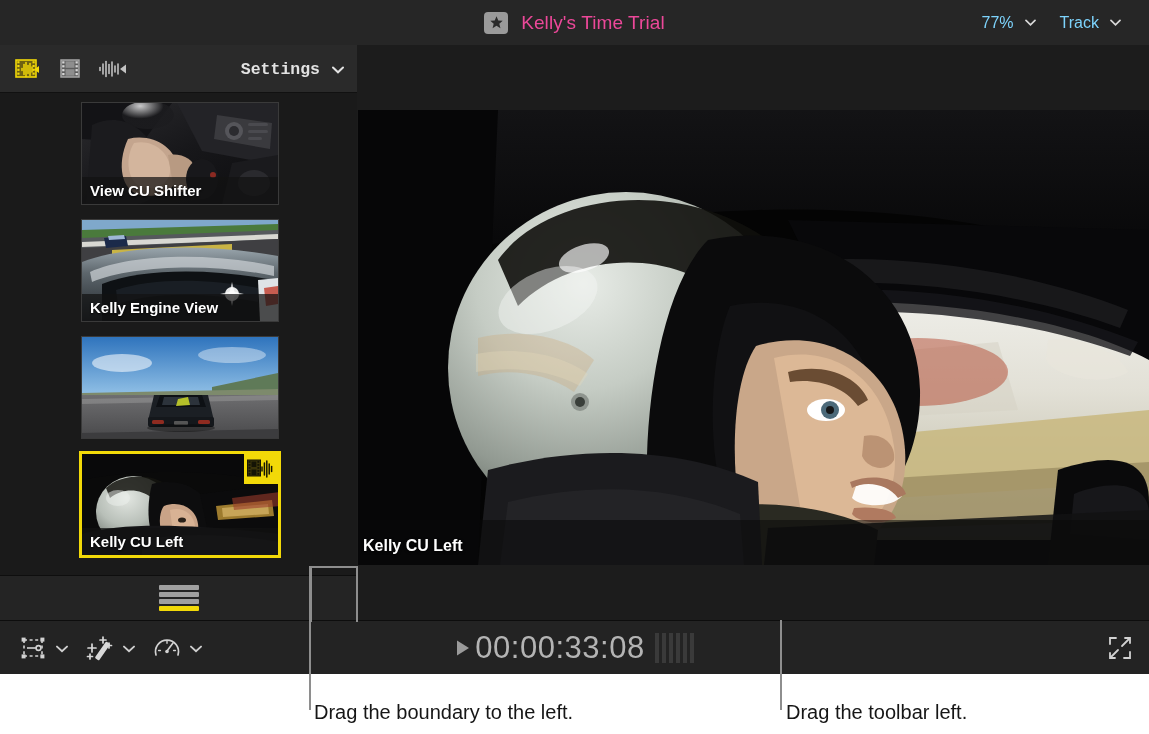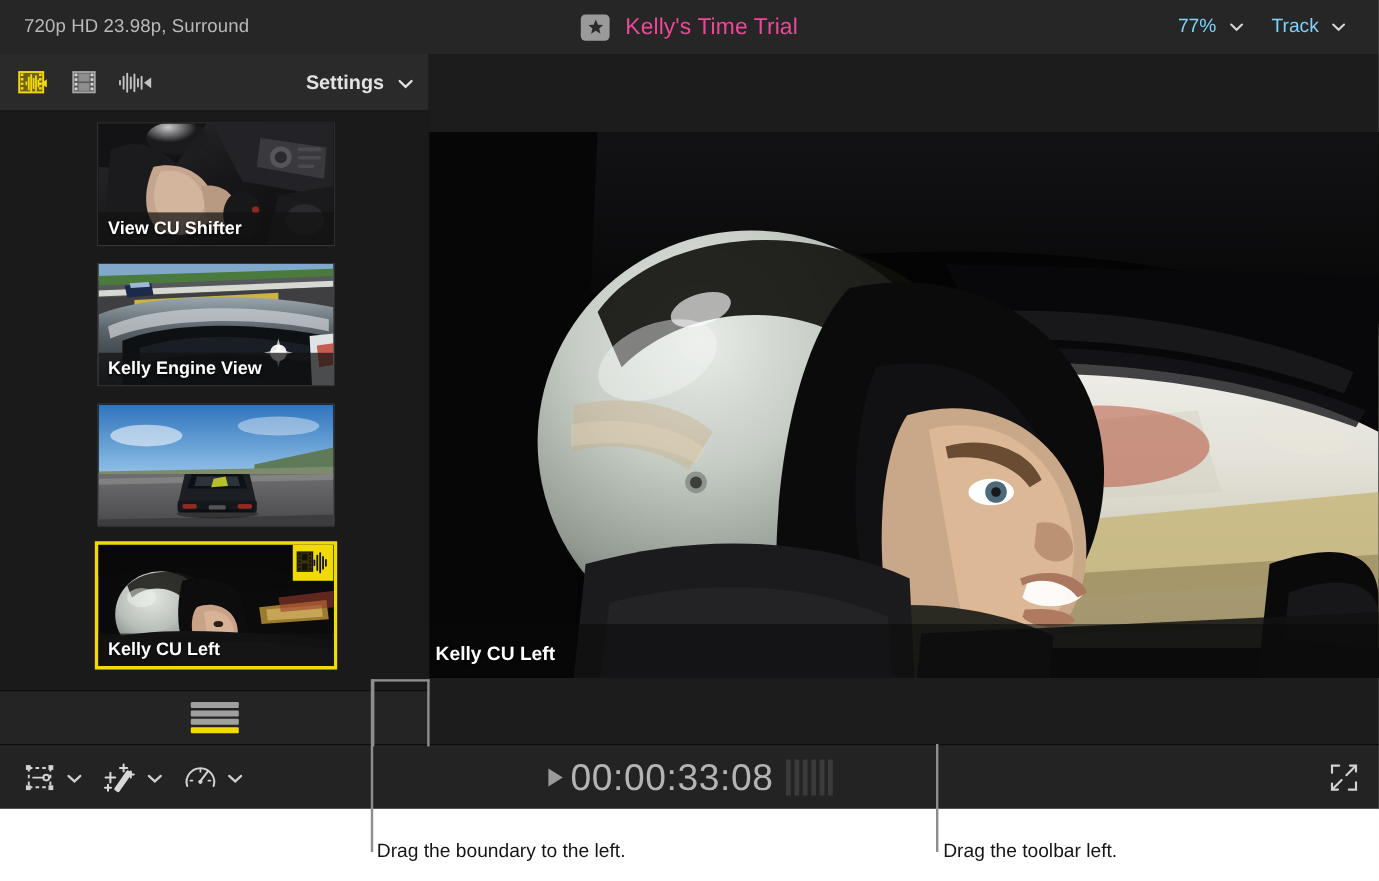--- a/index.html
+++ b/index.html
@@ -71,21 +71,21 @@
     background:#2a2a2a;
     border-bottom:1px solid #111;
     display:flex; align-items:center;
   }
   .sb-icons { display:flex; align-items:center; gap:12px; margin-left:13px; }
   .sb-icon { width:30px; height:24px; display:flex; align-items:center; justify-content:center; }
   .sb-icon svg { display:block; }
   .sb-settings {
     position:absolute; right:14px; top:0; height:48px;
     display:flex; align-items:center; gap:12px;
-    color:#e2e2e2; font-size:16.5px; font-weight:bold;
+    color:#e2e2e2; font-size:16.5px; font-weight:bold;font-family:Liberation Mono, monospace;
   }
 
   .sb-list {
     position:absolute; left:0; top:48px;
     width:357px; height:527px;
     background:#1a1a1a;
   }
 
   .thumb {
     position:absolute; left:81px; width:198px; height:103px;
@@ -176,21 +176,21 @@
   }
 
   
   .callouts {
     position:absolute; left:0; top:674px;
     width:1149px; height:60px;
     background:#ffffff;
   }
   .callout-text {
     position:absolute;
-    color:#161616; font-size:16px;
+    color:#161616; font-size:20px;
     white-space:nowrap;
   }
 
   
   .leader { position:absolute; background:#8e8e8e; }
 
   
   .bracket {
     position:absolute;
     border:2px solid #8e8e8e;
@@ -200,21 +200,20 @@
 </style>
 </head>
 <body>
 
 <div id="app">
 
   <div class="window">
 
     <div class="titlebar">
 
-      <div class="tb-format">720p HD 23.98p, Surround</div>
 
       <div class="tb-center">
         <span class="star-badge">
           <svg width="15" height="15" viewBox="0 0 16 16">
             <polygon points="8,1.4 9.9,5.9 14.6,6.2 11,9.3 12.2,14 8,11.4 3.8,14 5,9.3 1.4,6.2 6.1,5.9" fill="#2b2b2b"></polygon>
           </svg>
         </span>
         <span class="tb-project">Kelly's Time Trial</span>
       </div>
 

